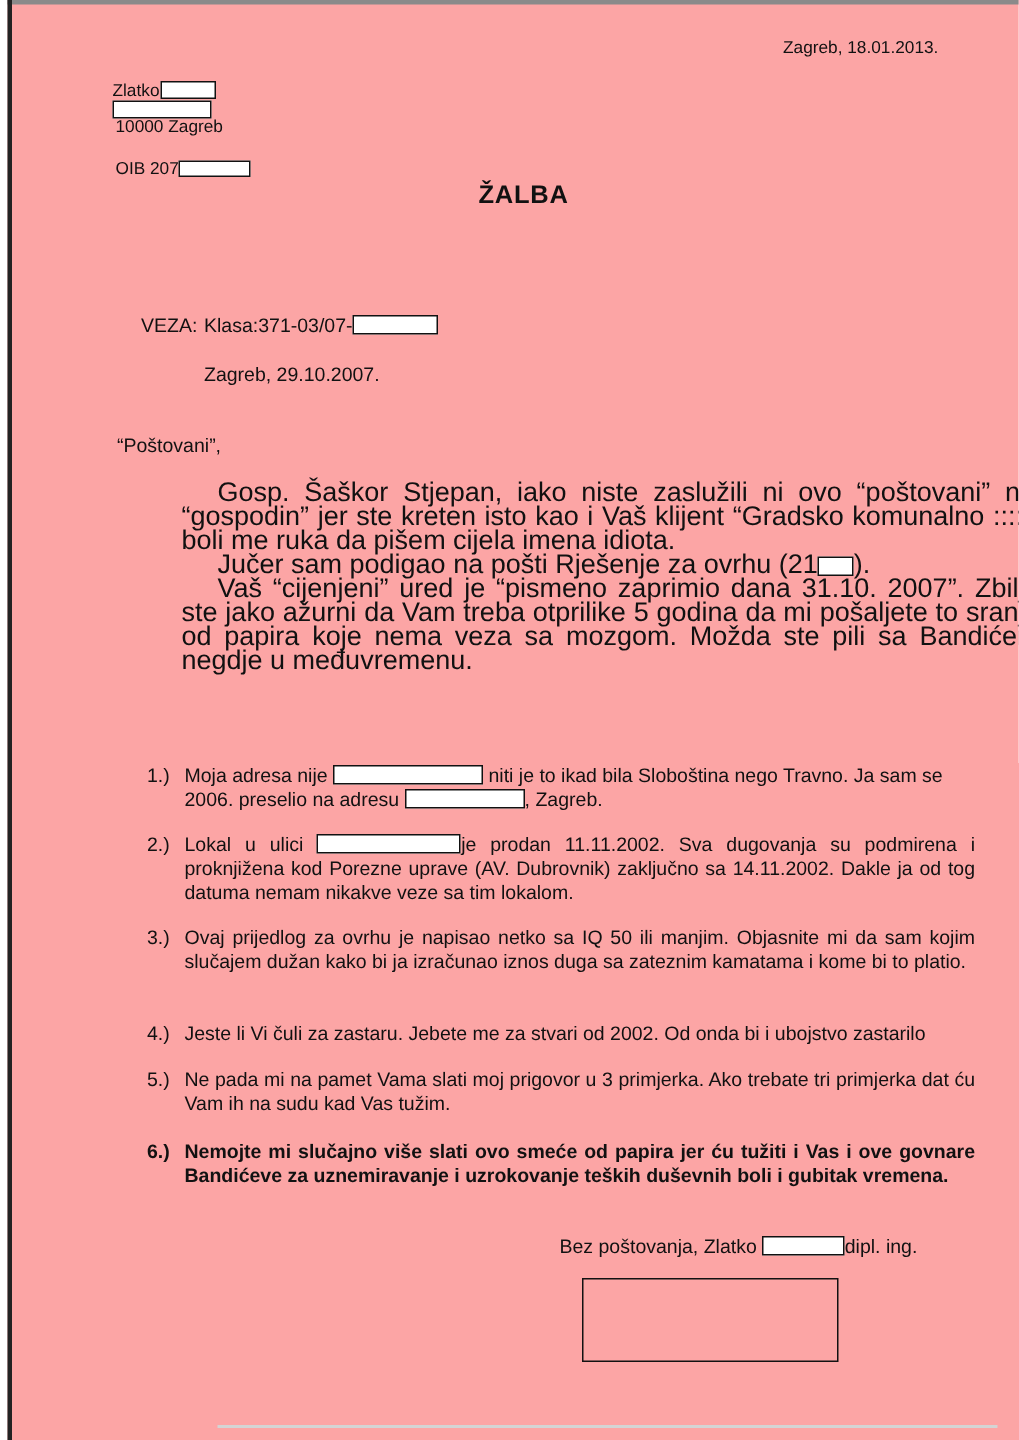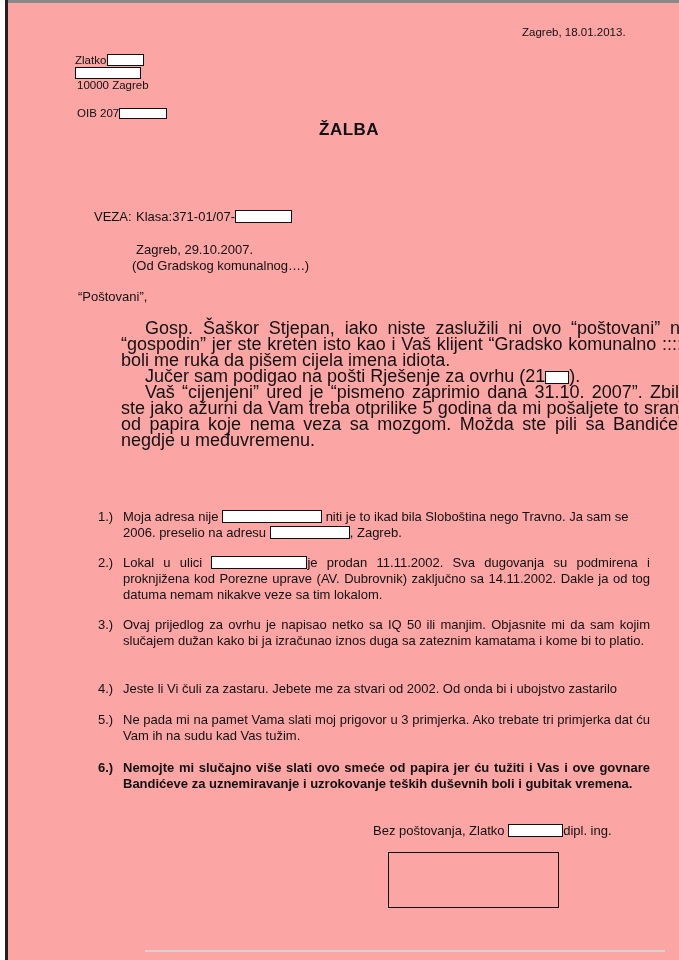--- a/index.html
+++ b/index.html
@@ -40,24 +40,23 @@
   </div>
   <div class="abs t11" style="left:72px; top:79px;">10000 Zagreb</div>
   <div class="abs t11" style="left:72px; top:91px;margin-top:16px;">
     <span>OIB 207</span><span class="redact" style="width:48px;height:11px;"></span>
   </div>
 
   <div class="abs title" style="left:314px; top:120px;text-align:right;">ŽALBA</div>
 
   <div class="abs t13" style="left:89px; top:209px;">VEZA:</div>
   <div class="abs t13" style="left:131px; top:209px;">
-    <span>Klasa:371-01/07-</span><span class="redact" style="width:57px;height:13px;"></span>
+    <span>Klasa:371-03/07-</span><span class="redact" style="width:57px;height:13px;"></span>
   </div>
   <div class="abs t13" style="left:131px; top:242px;">Zagreb, 29.10.2007.</div>
-  <div class="abs t13" style="left:127px; top:258px;">(Od Gradskog komunalnog….)</div>
 
   <div class="abs t13" style="left:73px; top:289px;">“Poštovani”,</div>
 
   <div class="para" style="left:73px; top:320px; width:572px;">
     <div class="first">Gosp. Šaškor Stjepan, iako niste zaslužili ni ovo “poštovani” niti “gospodin” jer ste kreten isto kao i Vaš klijent “Gradsko komunalno :::::” boli me ruka da pišem cijela imena idiota.</div>
   </div>
 
   <div class="para" style="left:73px; top:368px; width:572px;">
     <div class="first">
       <span>Jučer sam podigao na pošti Rješenje za ovrhu (21</span><span class="redact" style="width:24px;height:13px;"></span><span>).</span>

